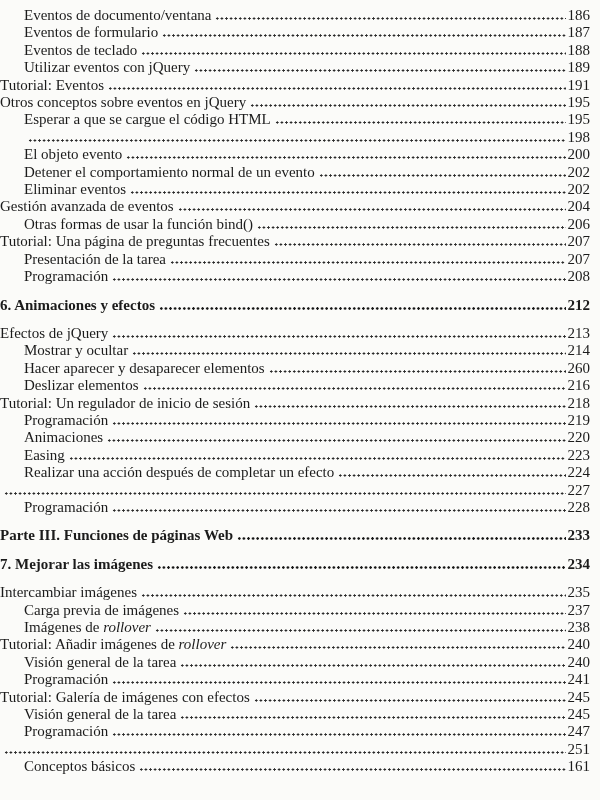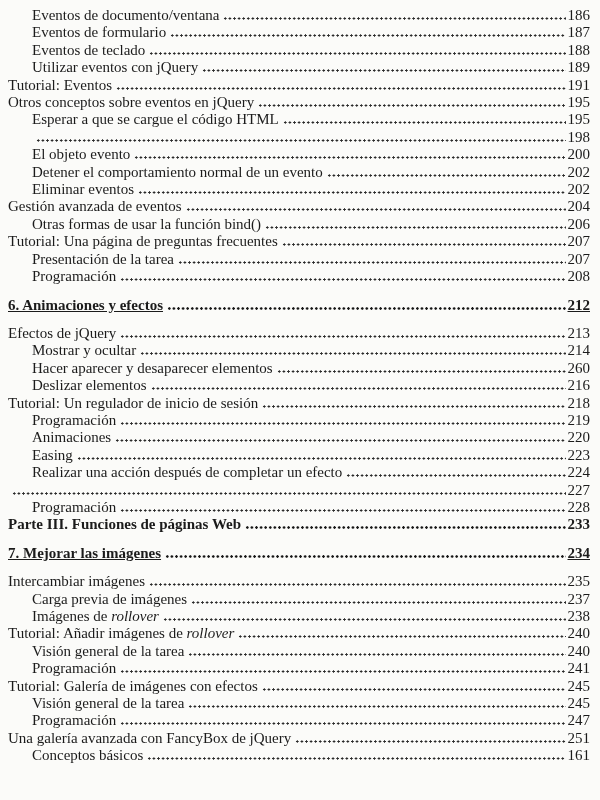--- a/index.html
+++ b/index.html
@@ -11,35 +11,35 @@
   *{ box-sizing:border-box; }
   html,body{ margin:0; padding:0; }
   body{
     width:600px; height:800px;
     background:var(--bg);
     font-family:"Liberation Serif","DejaVu Serif",serif;
     color:var(--text);
   }
   .page{
     width:600px; height:800px;
-    padding:7px 10px 0 8px;
+    padding:7px 10px 0 0;
     overflow:hidden;
   }
   .toc{
     width:100%;
     font-size:15px;
     line-height:17.4px;
   }
   .row{
     display:flex;
     align-items:baseline;
   }
   .row.level-1{ padding-left:24px; }
-  .row.chapter{ font-weight:bold; margin-top:11px; margin-bottom:11px;text-decoration:underline; }
-  .row.part{ font-weight:bold; margin-top:0; margin-bottom:0;justify-content:space-between; }
+  .row.chapter{ font-weight:bold; margin-top:11px; margin-bottom:11px; }
+  .row.part{ font-weight:bold; margin-top:11px; margin-bottom:0;justify-content:space-between; }
   .label{ white-space:nowrap; flex:0 0 auto; }
   .label .italic{ font-style:italic; }
   .leader{
     flex:1 1 auto;
     min-width:8px;
     height:3px;
     margin:0 2px 0 4px;
     background-image:radial-gradient(circle, var(--dot) 0.95px, rgba(0,0,0,0) 1.3px);
     background-size:4.6px 3px;
     background-repeat:repeat-x;
@@ -242,21 +242,20 @@
         <span class="label"><span>Visión general de la tarea</span></span>
         <span class="leader"></span>
         <span class="pg">245</span>
       </div>
       <div class="row level-1 normal">
         <span class="label"><span>Programación</span></span>
         <span class="leader"></span>
         <span class="pg">247</span>
       </div>
       <div class="row level-0 normal">
-        <span class="label"><span>Una galería avanzada con FancyBox de jQuery</span></span>
         <span class="leader"></span>
         <span class="pg">251</span>
       </div>
       <div class="row level-1 normal">
         <span class="label"><span>Conceptos básicos</span></span>
         <span class="leader"></span>
         <span class="pg">161</span>
       </div>
     </div>
 </div>

